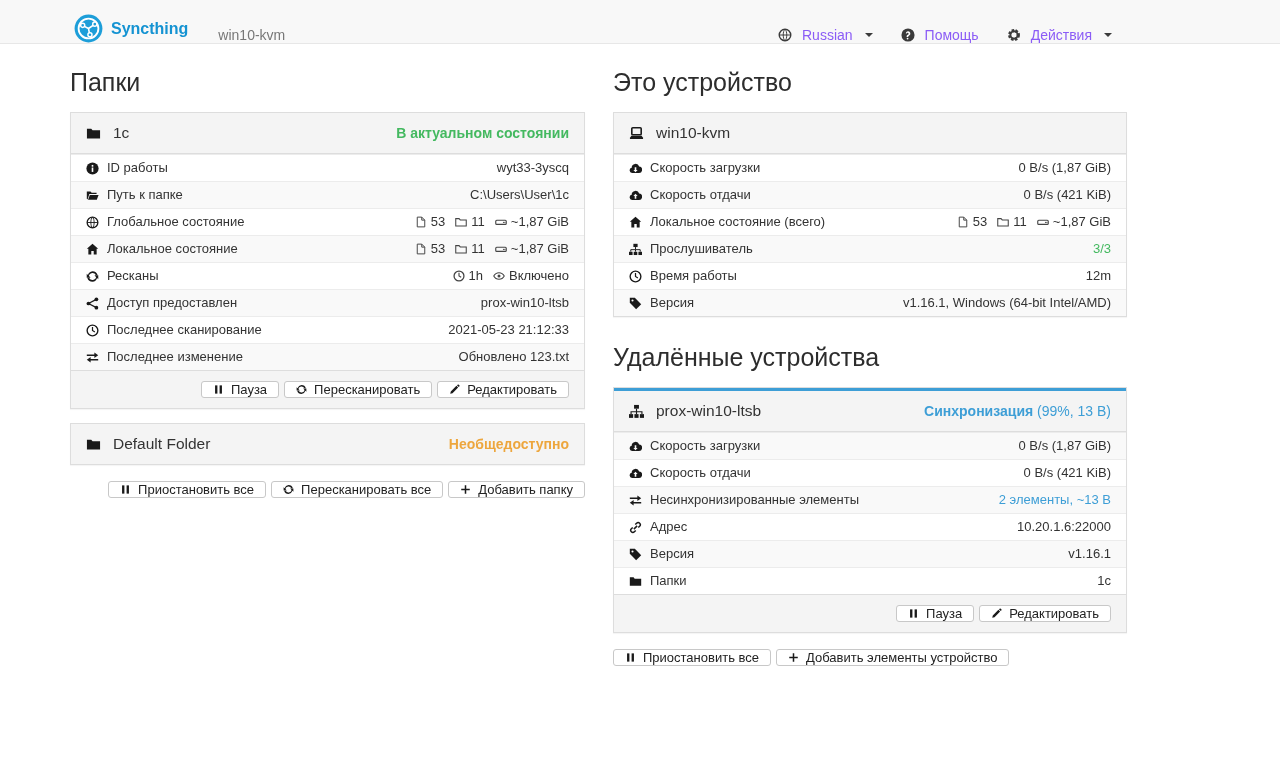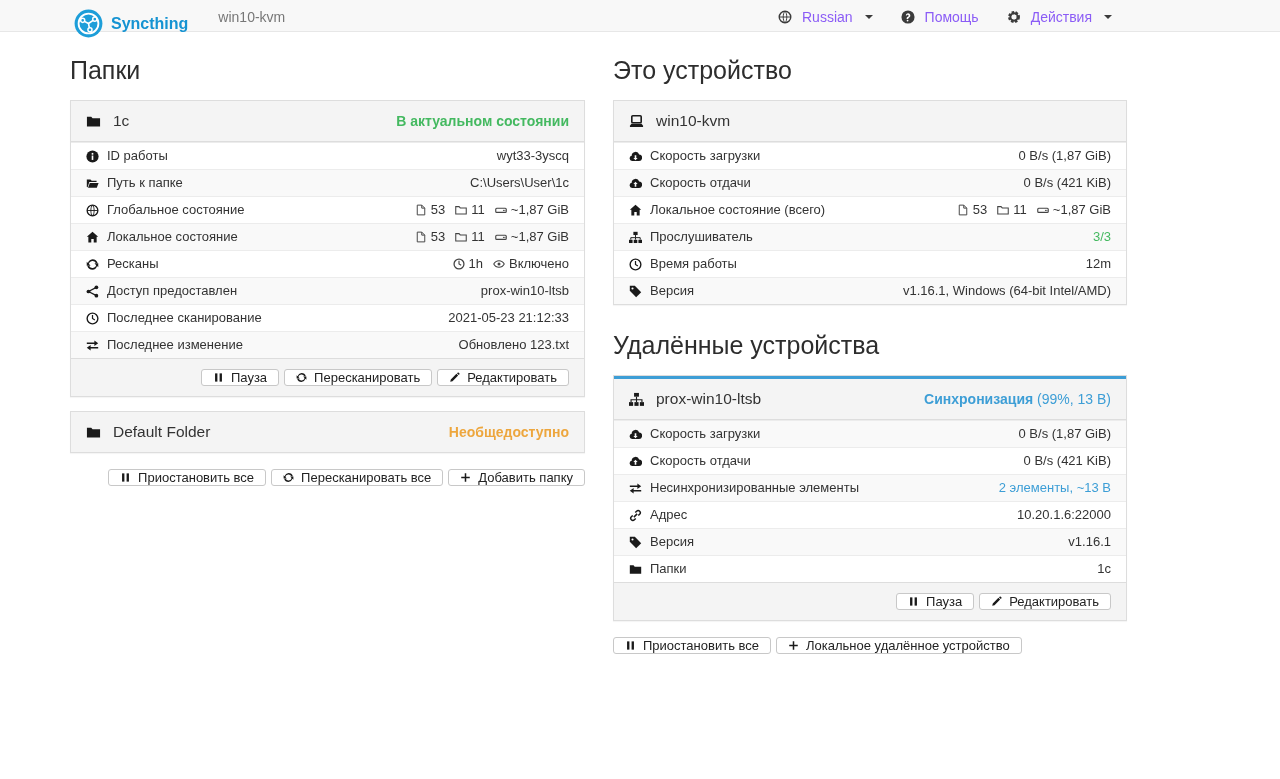--- a/index.html
+++ b/index.html
@@ -4,22 +4,22 @@
 <style>
   * { box-sizing: border-box; }
   html,body { margin:0; padding:0; }
   body {
     width:1280px; height:779px; overflow:hidden;
     background:#fff; color:#333;
     font-family:"Liberation Sans", sans-serif; font-size:13px;
   }
   
   .navbar {
-    height:32px; background:#f8f8f8; border-bottom:1px solid #e7e7e7;
-    display:flex; align-items:flex-start; padding:9px 168px 0 74px;
+    height:44px; background:#f8f8f8; border-bottom:1px solid #e7e7e7;
+    display:flex; align-items:flex-end; padding:4px 168px 0 74px;
   }
   .brand { display:flex; align-items:center; gap:8px; cursor:pointer; }
   .brand-name { color:#1593d2; font-weight:700; font-size:16px; }
   .nav-title { margin-left:30px; color:#777; font-size:14px; }
   .nav-right { margin-left:auto; display:flex; align-items:center; gap:28px; }
   .nav-item { display:flex; align-items:center; gap:10px; color:#8b5cf6; font-size:14px; cursor:pointer; }
   .caret { width:0; height:0; border-left:4px solid transparent; border-right:4px solid transparent; border-top:4px solid #3b3b3b; margin-left:2px; }
   
   .main { display:flex; gap:28px; padding:12px 0 0 70px; width:1155px; }
   .col-left  { width:515px; flex:0 0 515px; }
@@ -538,17 +538,17 @@
       <button class="btn">
         <svg class="ic btn-ic">
             <use href="#sym-pause"></use>
           </svg>
         <span>Приостановить все</span>
       </button>
       <button class="btn">
         <svg class="ic btn-ic">
             <use href="#sym-plus"></use>
           </svg>
-        <span>Локальное удалённое устройство</span>
+        <span>Добавить элементы устройство</span>
       </button>
     </div>
   </div>
 </div>
 
 </body></html>

